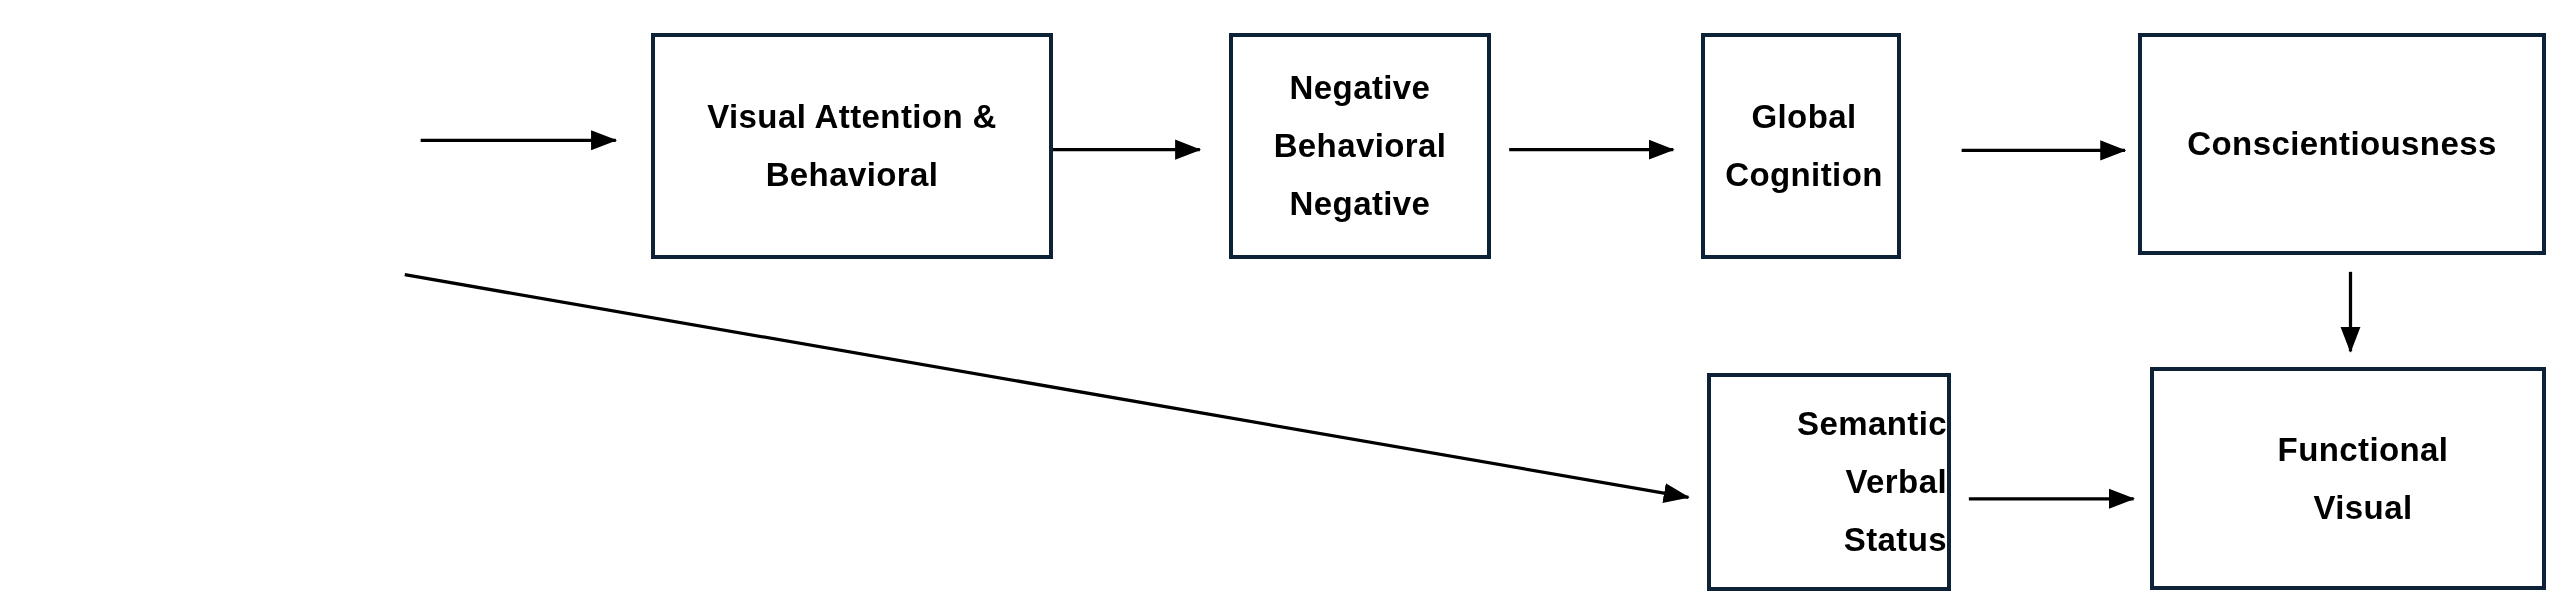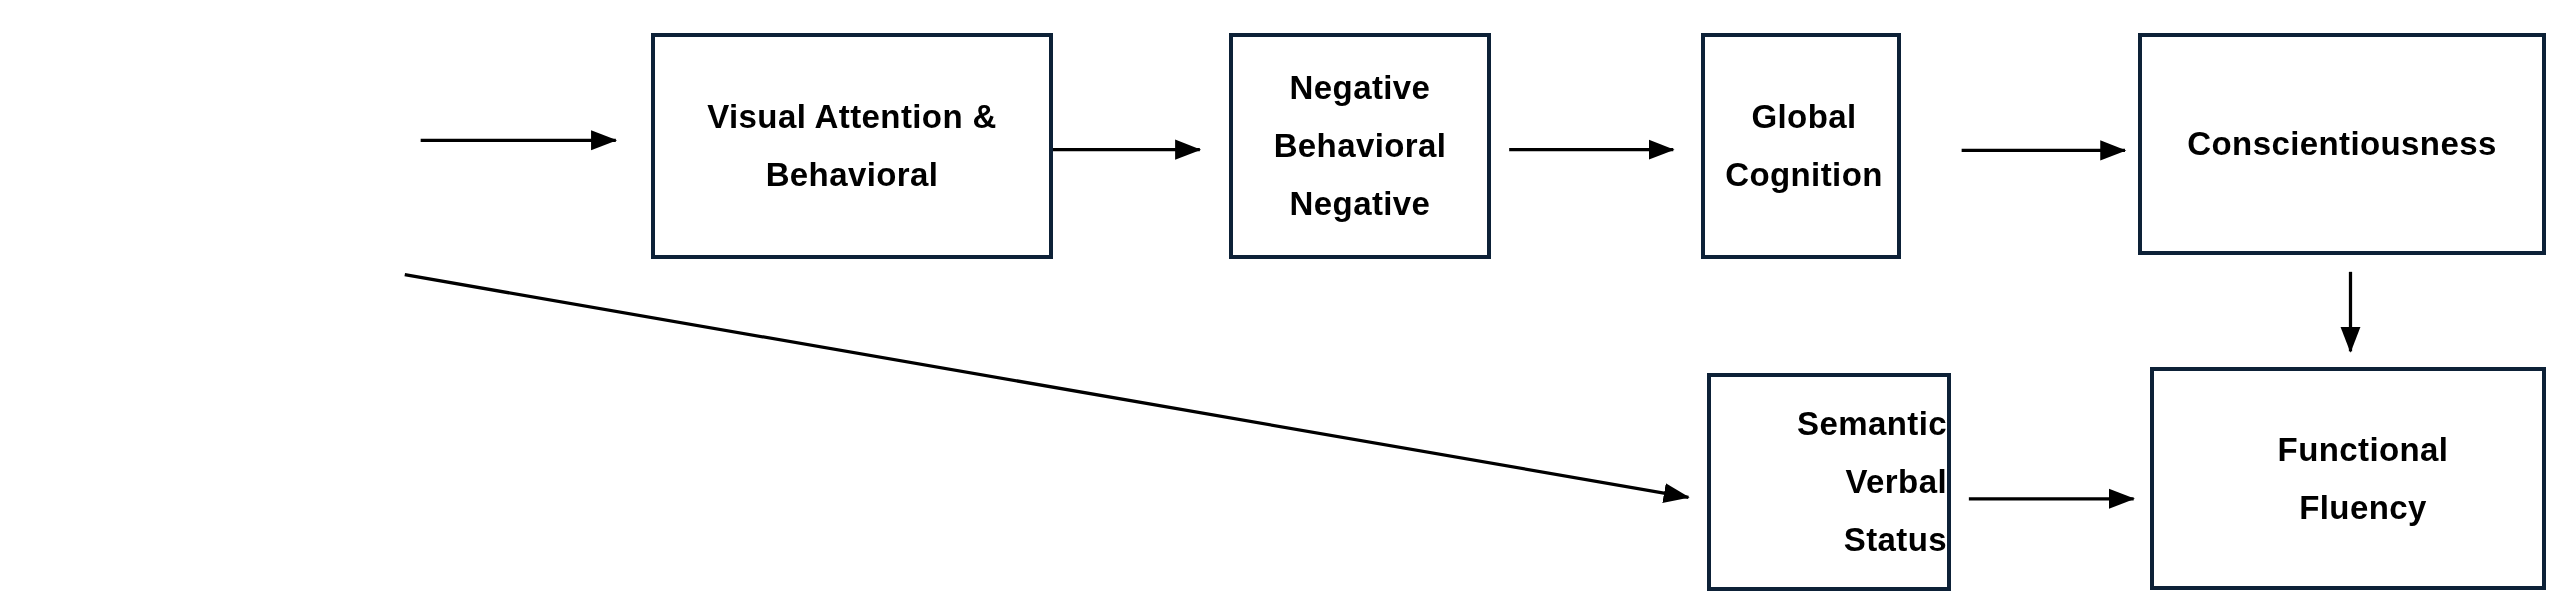--- a/index.html
+++ b/index.html
@@ -94,17 +94,17 @@
   </div>
 
   <div class="node" id="node-semantic">
     <span class="line">Semantic</span>
     <span class="line">Verbal</span>
     <span class="line">Status</span>
   </div>
 
   <div class="node" id="node-functional">
     <span class="line">Functional</span>
-    <span class="line">Fluency</span>
+    <span class="line">Visual</span>
   </div>
 
 </div>
 
 
 </body></html>

